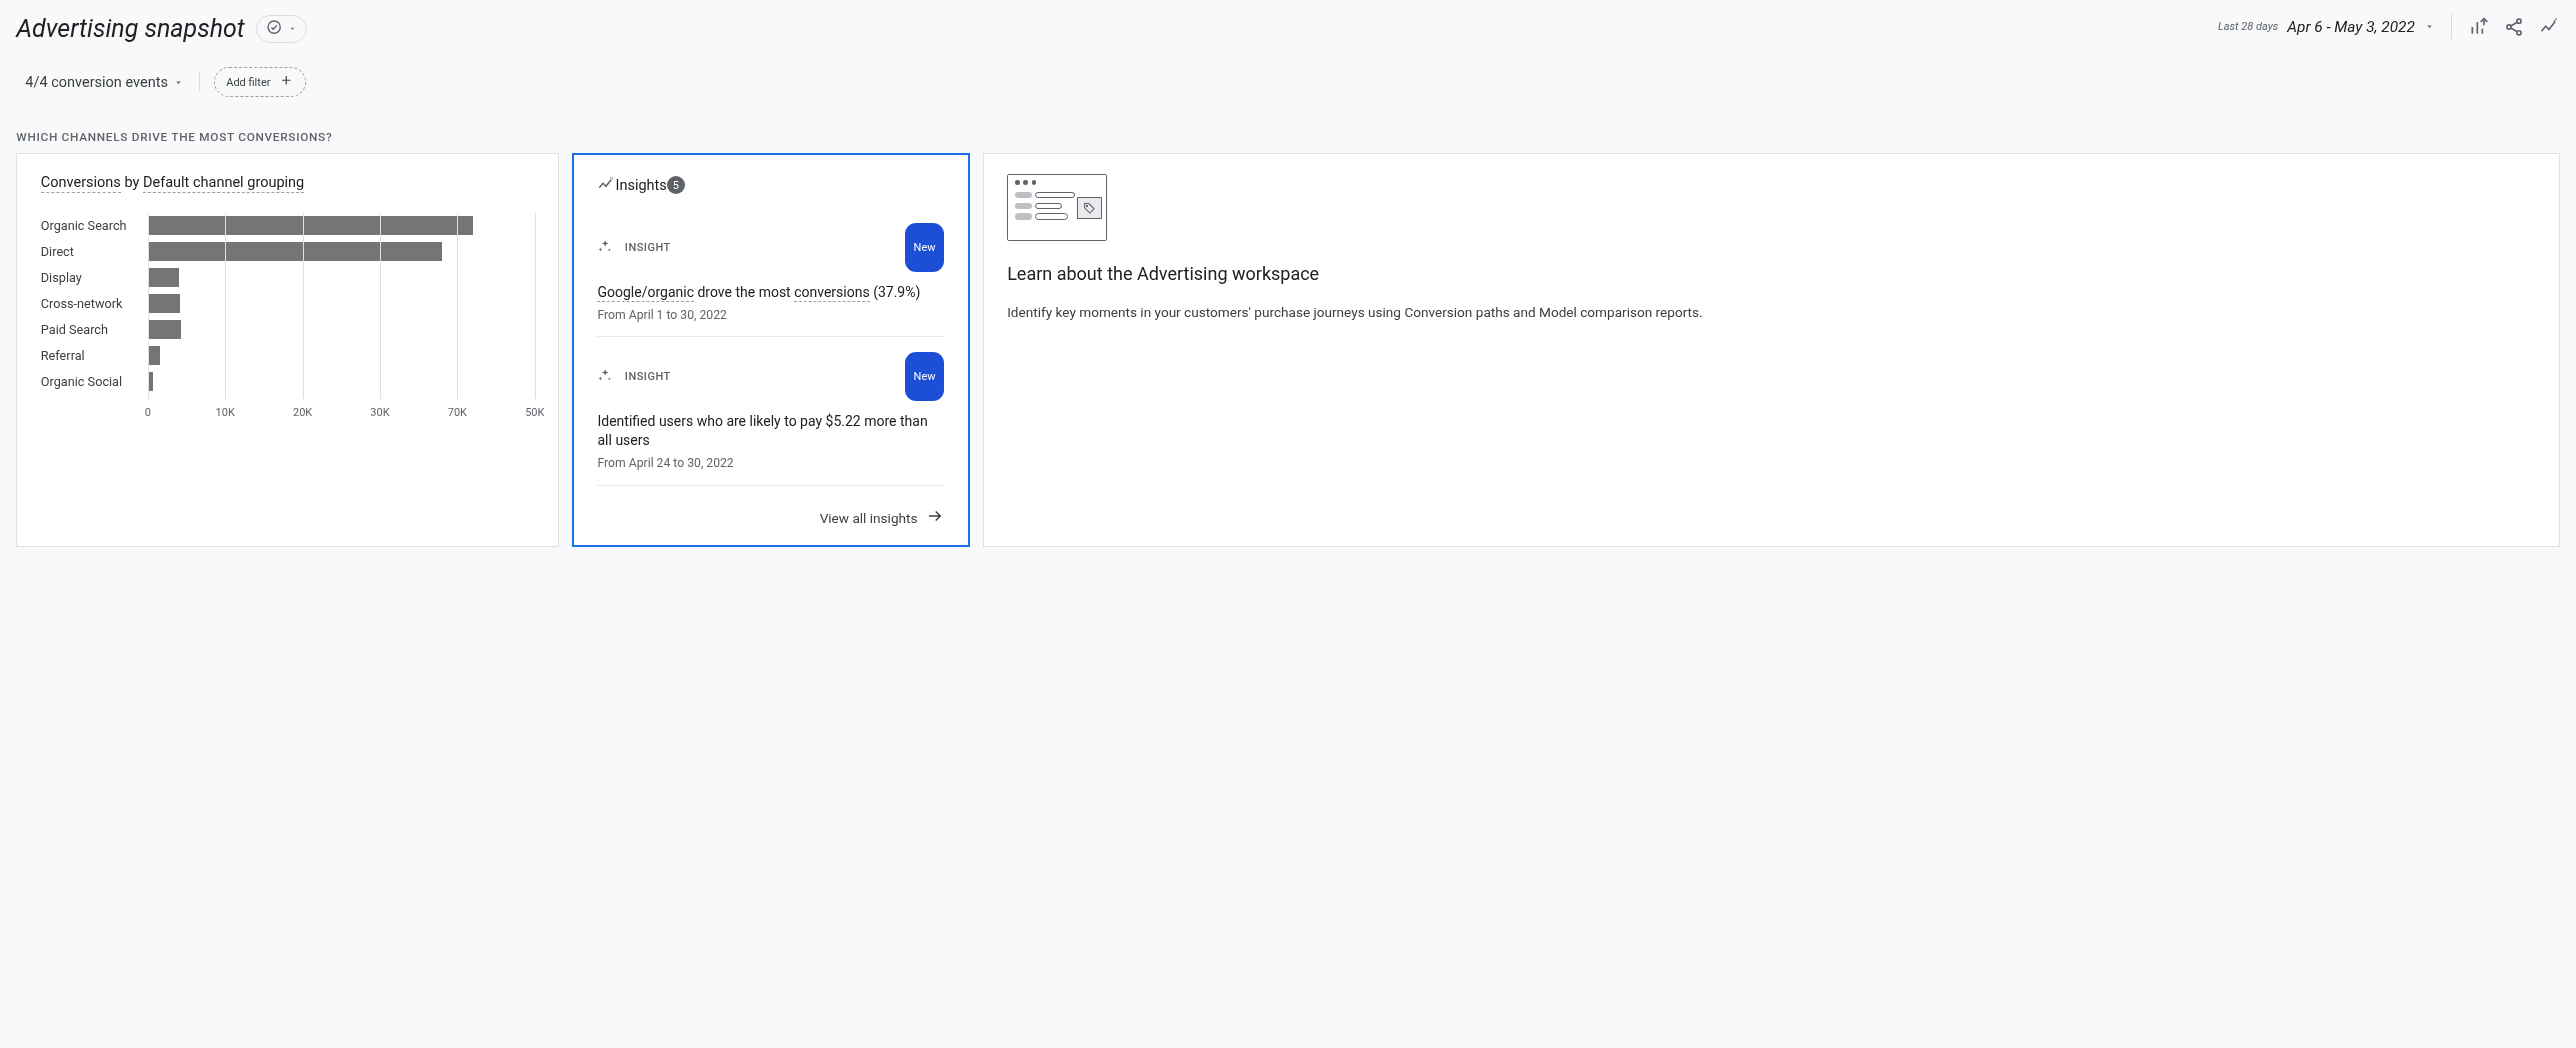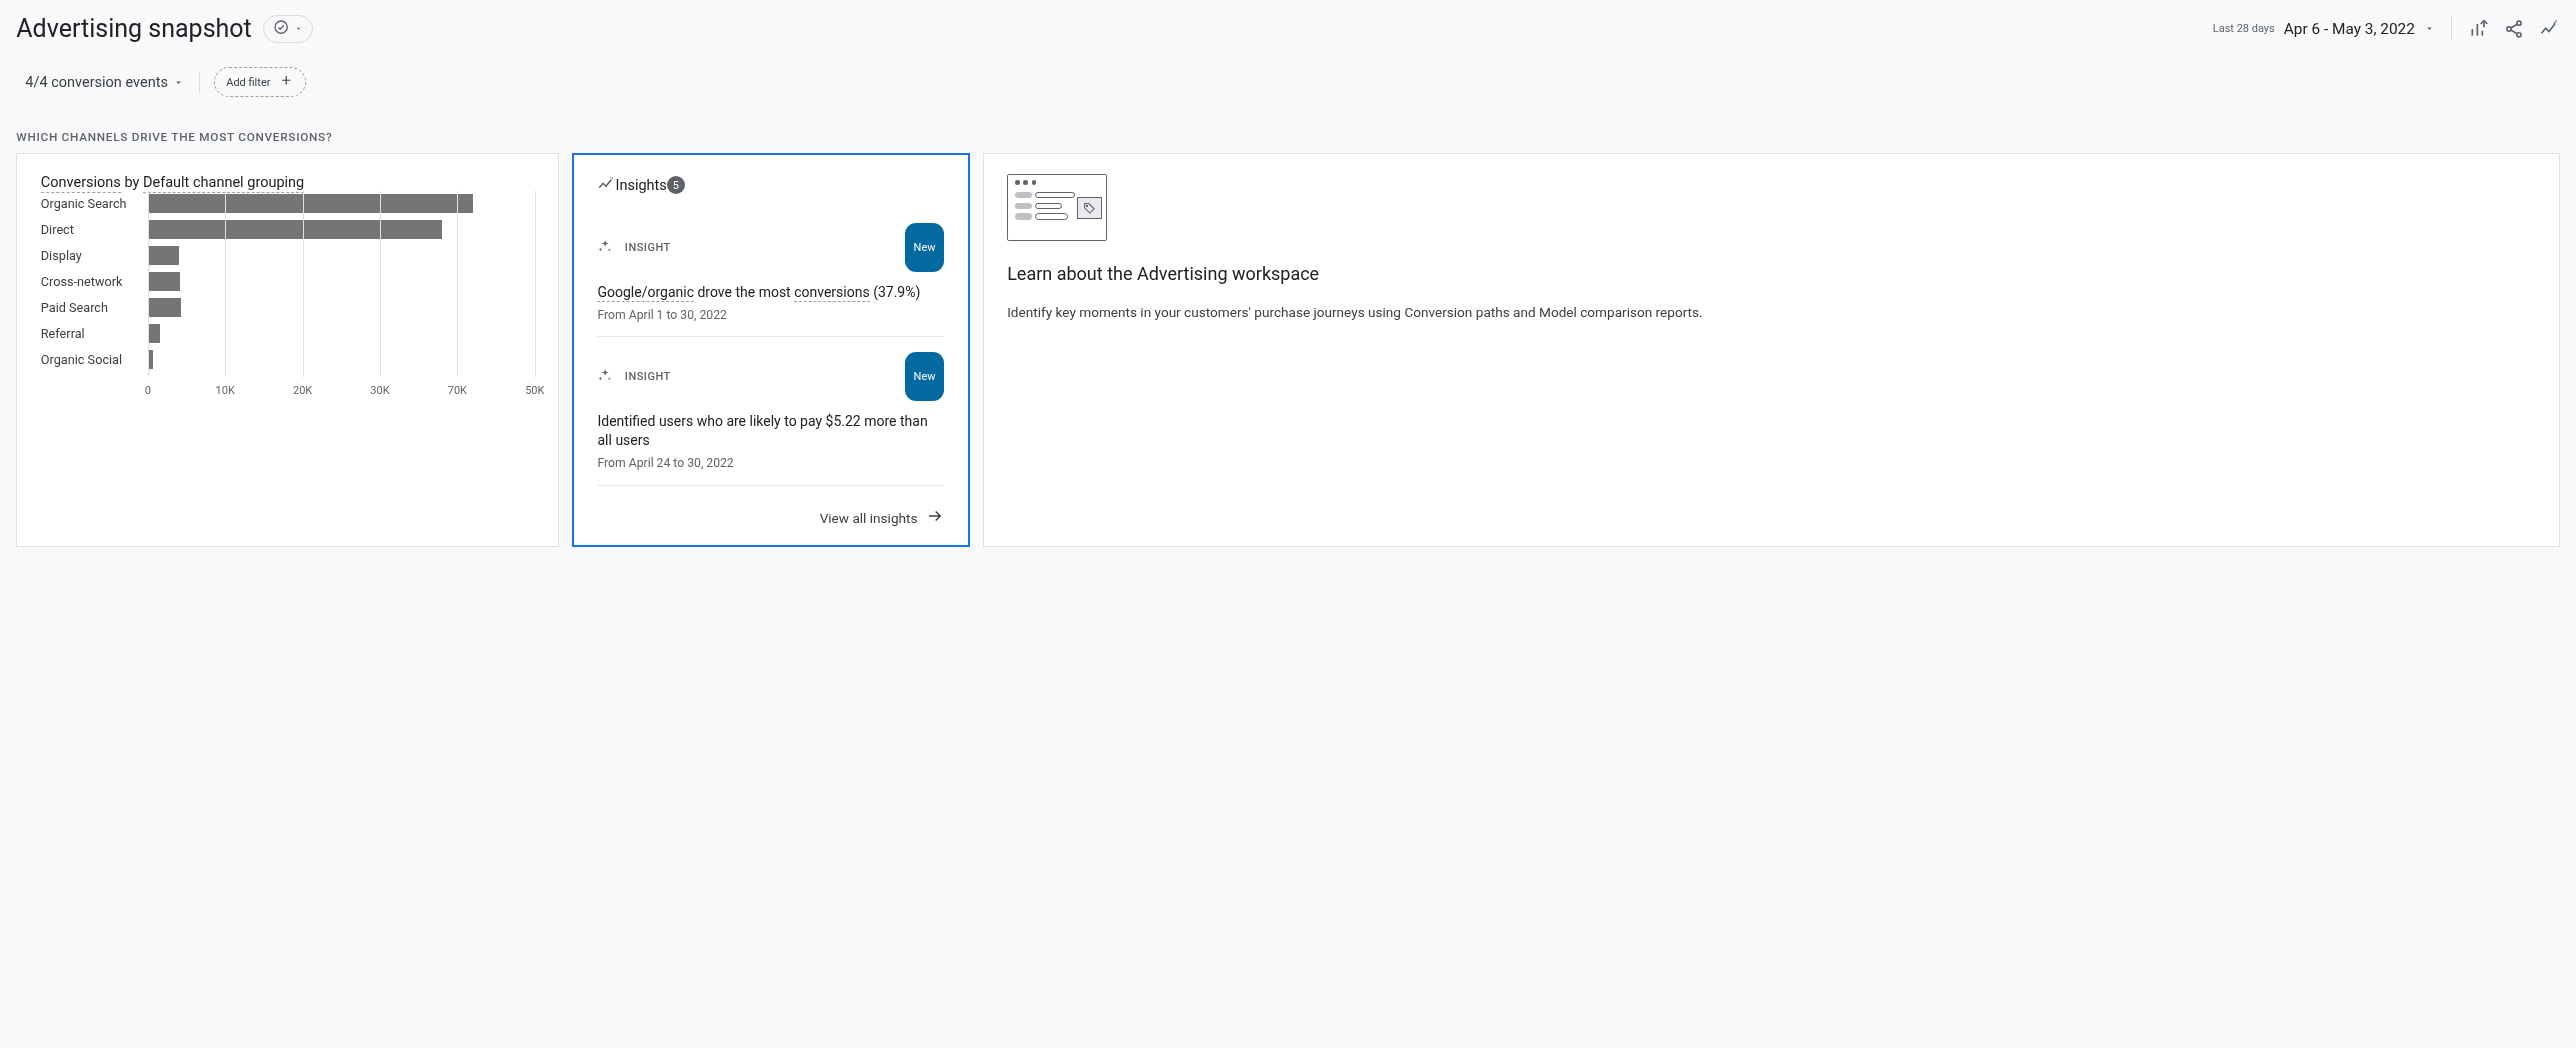--- a/index.html
+++ b/index.html
@@ -7,23 +7,24 @@
     font-family: Roboto, "Helvetica Neue", Arial, sans-serif;
     background: #f8f9fa;
     color: #202124;
     font-size: 12.7px;
     padding: 7.2px 16.3px 22px 16.3px;
   }
 
   
   .header-row {
     display: flex;
-    align-items: center;
+    align-items: flex-start;
     justify-content: space-between;
     padding: 7.2px 0 14.5px 0;
+    font-style: italic;
   }
   .header-left { display: flex; align-items: center; gap: 11px; }
   .page-title { font-size: 25px; font-weight: 400; color: #202124; }
   .status-pill {
     display: flex; align-items: center; gap: 5.4px;
     border: 0.9px solid #dadce0; border-radius: 18px;
     padding: 3.6px 9px; cursor: pointer;
   }
   .status-pill svg { width: 16.3px; height: 16.3px; }
   .caret-small svg { width: 9px; height: 9px; }
@@ -58,21 +59,21 @@
     padding: 20px 23.5px; position:relative; display:flex; flex-direction:column;
     height: 394px;
   }
   .card.chart-card { flex: 0 0 543px; }
   .card.insights-card { flex: 0 0 398px; border: 2.3px solid #1a73e8; padding:16.3px 0 12.7px 0; }
   .card.learn-card { flex: 1; }
 
   
   .chart-title { font-size:14.5px; color:#202124; }
   .chart-title .seg { border-bottom: 0.9px dashed #9aa0a6; padding-bottom:0.9px; }
-  .bar-chart { position: relative; }
+  .bar-chart { margin-top: 22px; position: relative; }
   .chart-body { position:relative; padding-left: 107px; }
   .axis-area { position:relative; height: 190px; }
   .grid-line { position:absolute; top:0; bottom:0; width:0.9px; background:#e0e0e0; }
   .x-tick-row { display:flex; position:relative; height:16.3px; margin-top:7.2px; }
   .x-tick { position:absolute; transform:translateX(-50%); font-size:11px; color:#5f6368; }
   .bars-layer { position:absolute; top:0; left:0; right:0; }
   .bar-label { position:absolute; left:-107px; width:101px; font-size:12.7px; color:#3c4043; white-space:nowrap; }
   .bar-fill { height: 19px; background:#757575; }
   .bar-group { position:relative; display:flex; align-items:center; height:26px; }
 
@@ -84,21 +85,21 @@
   .sparkle-icon svg, .sparkle-small svg { width:18px; height:18px; }
   .insights-title { font-size:14.5px; color:#202124; flex:0 0 auto; }
   .count-badge { background:#5f6368; color:#fff; border-radius:50%; width:18px; height:18px; display:flex; align-items:center; justify-content:center; font-size:11px; }
   .insights-scroll { overflow-y:auto; flex:1; padding: 0 23.5px; }
   .insight-item { border-bottom:0.9px solid #e8eaed; padding: 14.5px 0; }
   .insight-item:last-child { border-bottom:none; }
   .insight-top-row { display:flex; align-items:center; justify-content:space-between; margin-bottom:11px; }
   .insight-top-left { display:flex; align-items:center; gap:11px; }
   .mini-sparkle svg { width:16.3px; height:16.3px; color:#5f6368; }
   .insight-tag { font-size:11px; letter-spacing:0.5px; color:#5f6368; font-weight:500; }
-  .new-badge { background:#0369a1; color:#fff; font-size:11px; padding:18px 9px; border-radius:11px; }
+  .new-badge { background:#1d4ed8; color:#fff; font-size:11px; padding:18px 9px; border-radius:11px; }
   .insight-title { font-size:14px; color:#202124; line-height:1.4; }
   .insight-title .dash-underline { border-bottom:0.9px dashed #9aa0a6; padding-bottom:0.9px; }
   .insight-sub { font-size:12.2px; color:#5f6368; margin-top:5.4px; }
   .insights-footer {
     display:flex; justify-content:flex-end; align-items:center; gap:9px;
     padding: 9px 23.5px 3.6px 23.5px; font-size:13.6px; color:#3c4043; cursor:pointer;
   }
   .insights-footer svg { width:18px; height:18px; }
   
   .insights-scroll::-webkit-scrollbar { width:7.2px; }

